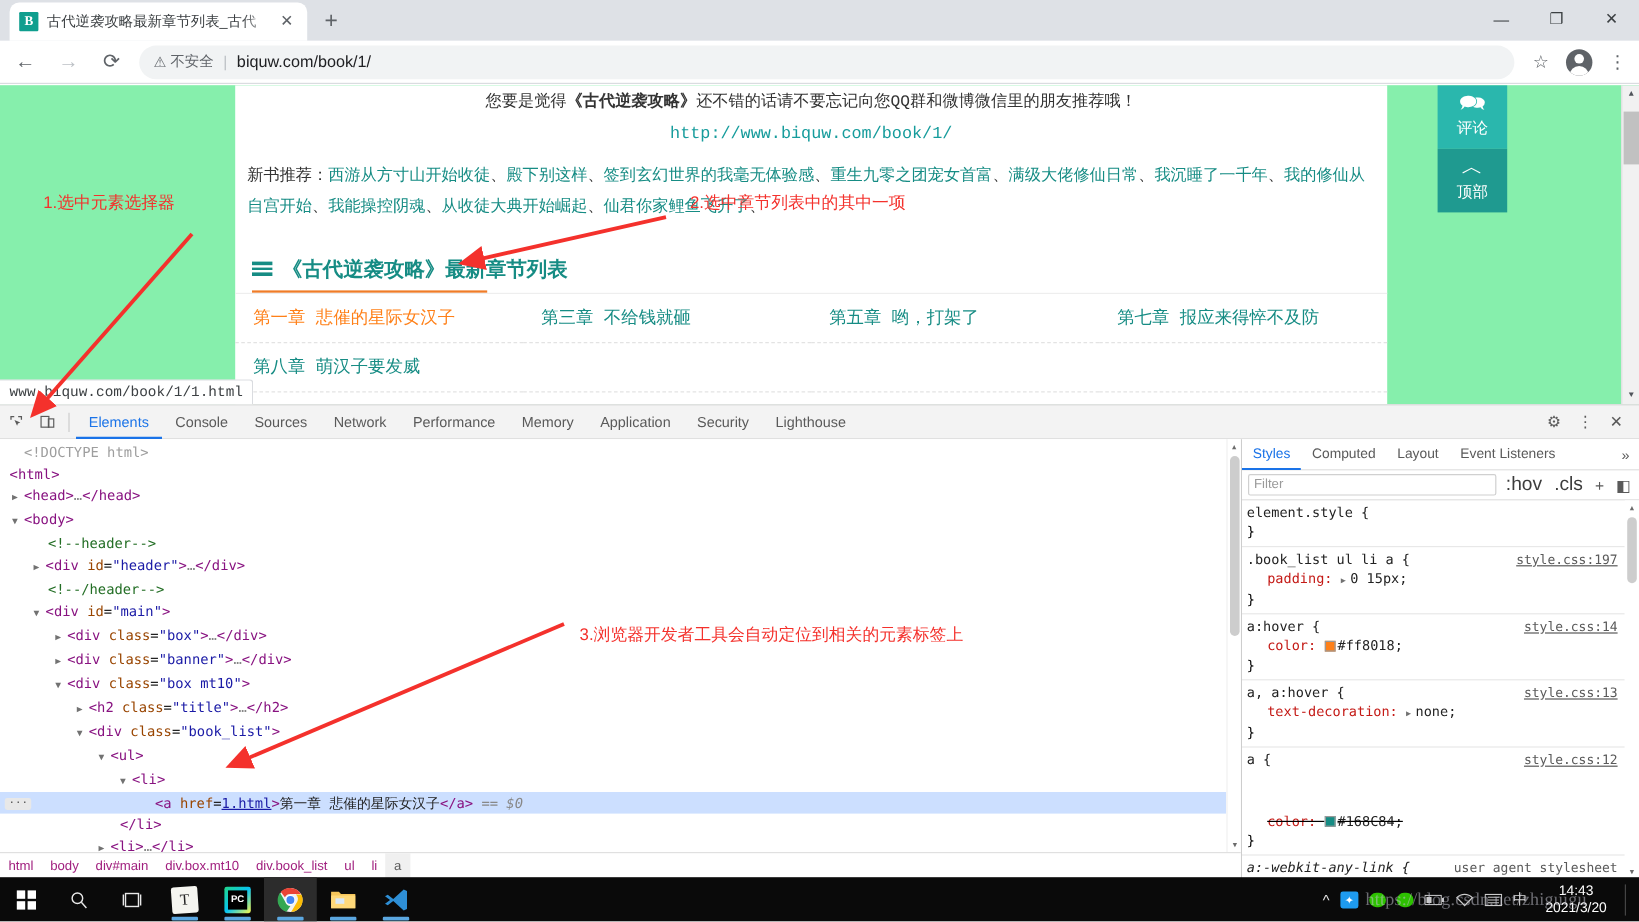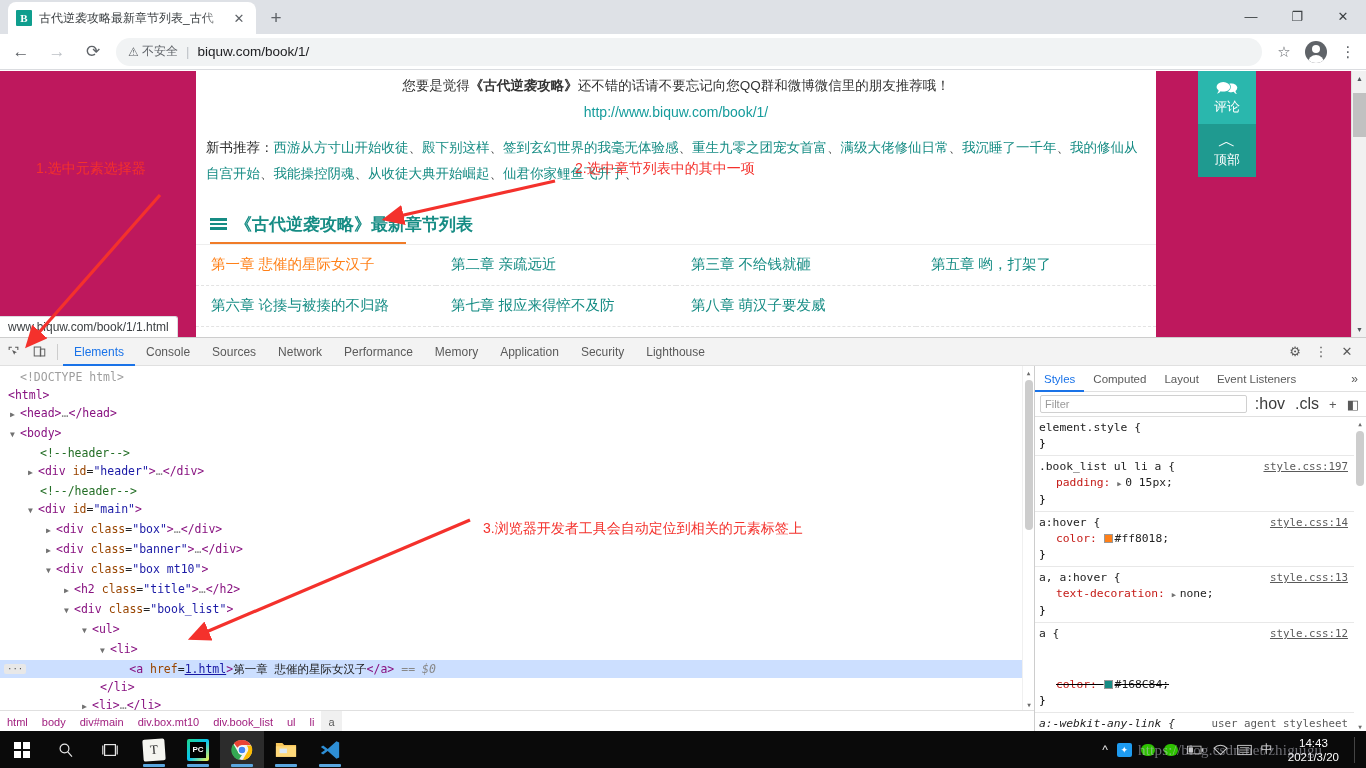--- a/index.html
+++ b/index.html
@@ -92,21 +92,21 @@
     border-radius: 50%; background: #fff;
   }
   .avatar-circ::after {
     content: ''; position: absolute; left: 3px; top: 14px; width: 16px; height: 12px;
     border-radius: 8px 8px 0 0; background: #fff;
   }
 
   
   .viewport {
     position: absolute; left: 0; top: 71px; width: 1366px; height: 266px;
-    background: #be185d; overflow: hidden;
+    background: #86efac; overflow: hidden; font-family: Liberation Mono, monospace;
   }
   .page-scroll-v {
     position: absolute; right: 0; top: 0; width: 15px; height: 266px;
     background: #f1f1f1; border-left: 1px solid #e0e0e0;
   }
   .sb-arrow {
     width: 15px; height: 15px; display: flex; align-items: center;
     justify-content: center; font-size: 7px; color: #50555b;
   }
   .sb-thumb {
@@ -395,30 +395,24 @@
           <span>《古代逆袭攻略》最新章节列表</span>
         </div>
         <div class="title-underline"></div>
         <div class="title-rule"></div>
         <div class="book_list book-list">
           <ul id="chapter-ul">
               <li>
                 <a class="hovered">第一章 悲催的星际女汉子</a>
               </li>
               <li>
-                <a>第二章 亲疏远近</a>
-              </li>
-              <li>
                 <a>第三章 不给钱就砸</a>
               </li>
               <li>
                 <a>第五章 哟，打架了</a>
-              </li>
-              <li>
-                <a>第六章 论揍与被揍的不归路</a>
               </li>
               <li>
                 <a>第七章 报应来得悴不及防</a>
               </li>
               <li>
                 <a>第八章 萌汉子要发威</a>
               </li>
               <li></li>
               <li></li>
               <li></li>

